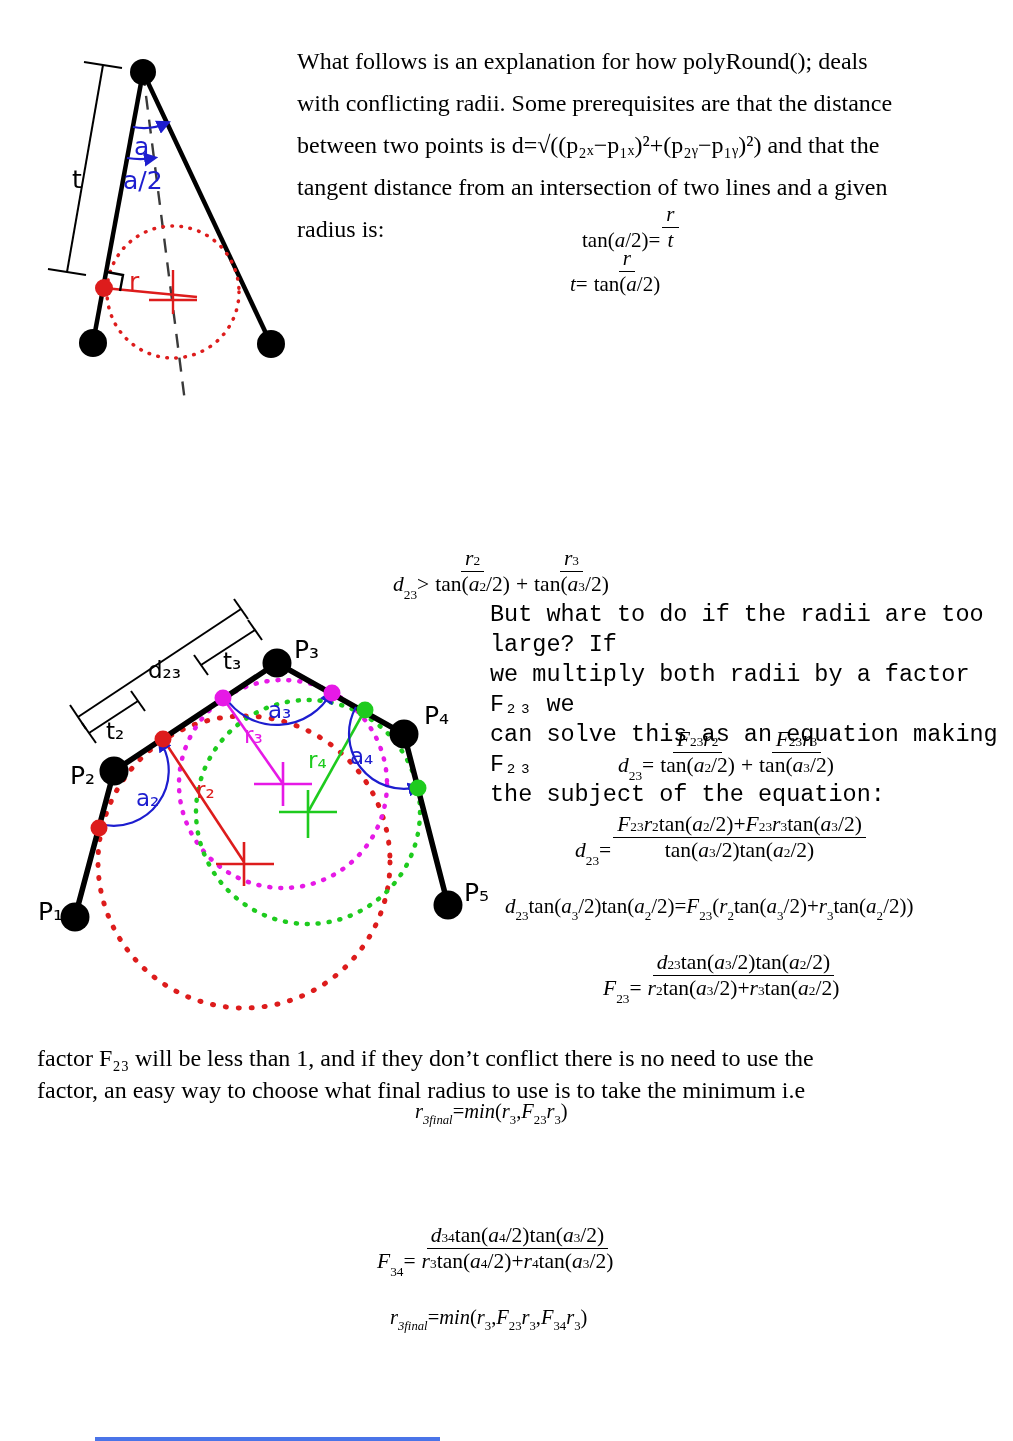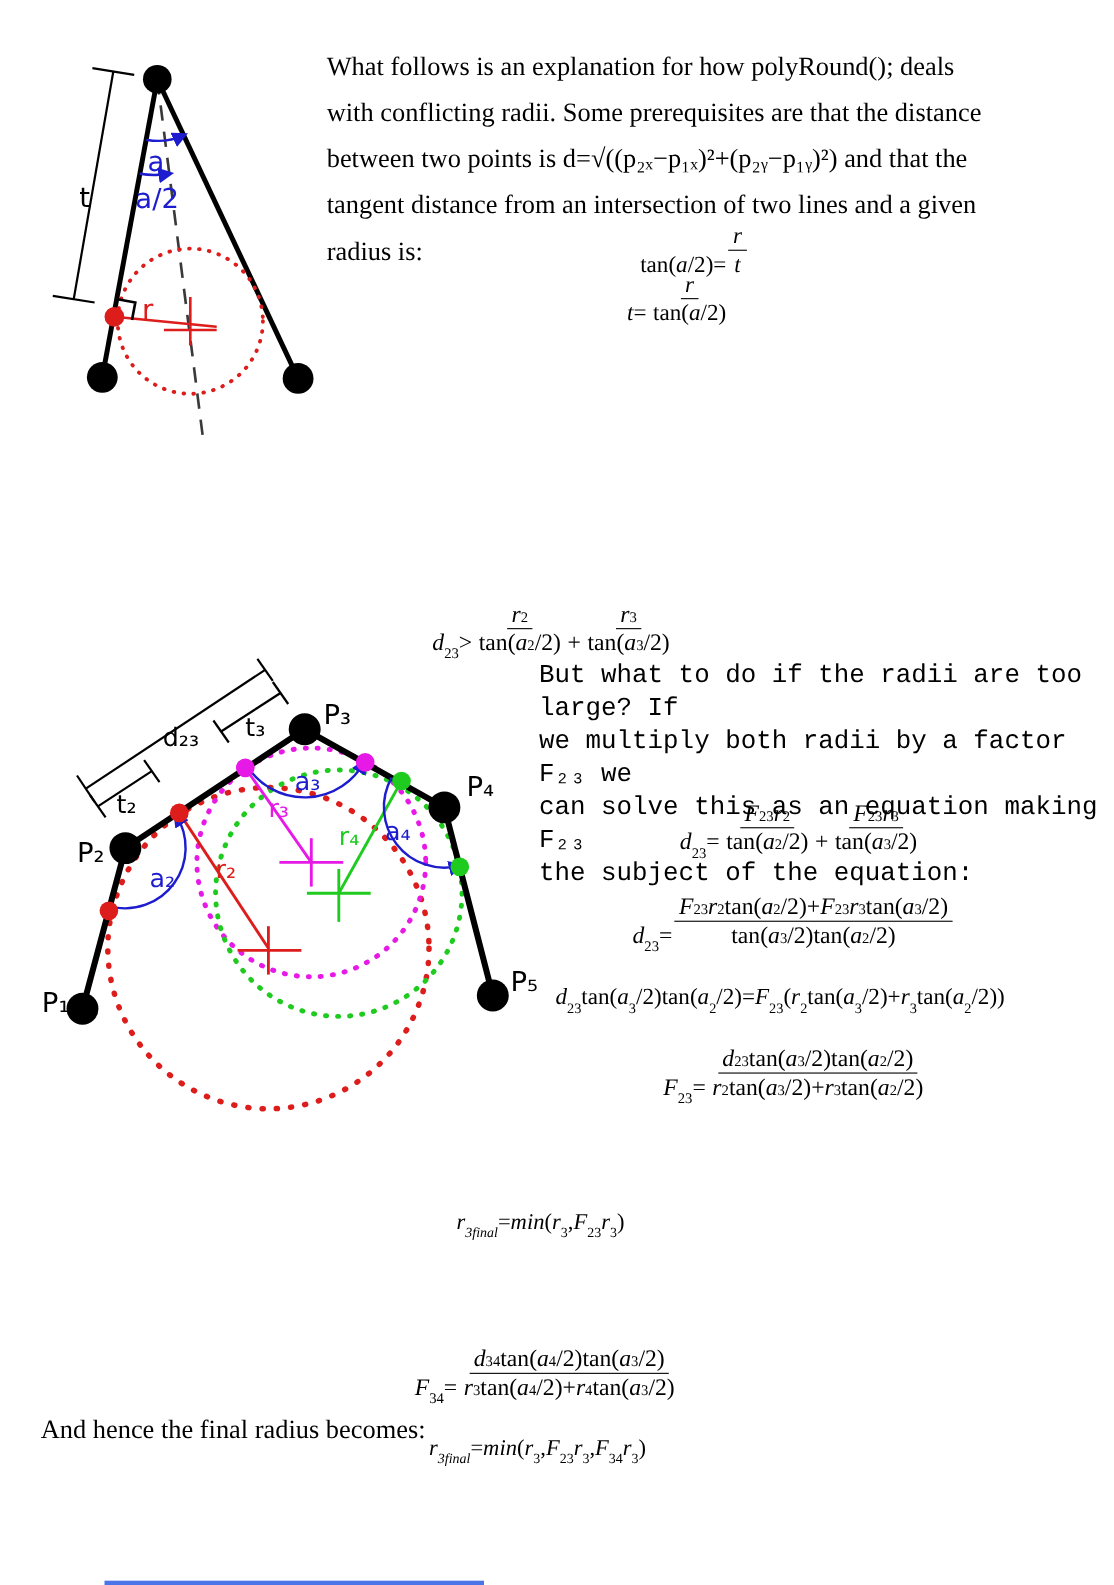--- a/index.html
+++ b/index.html
@@ -88,27 +88,28 @@
   <div class="para wide" style="left:490px;top:600px;width:520px">But what to do if the radii are too large? If
 we multiply both radii by a factor  F₂₃  we
 can solve this as an equation making  F₂₃
 the subject of the equation:</div>
 
   <div class="formula" style="left:618px;top:727px"><span class="it">d</span><span class="sub rm">23</span><span class="rm">=</span><span class="frac"><span class="num"><span class="it">F</span><span class="sub rm">23</span><span class="it">r</span><span class="sub rm">2</span></span><span class="den"><span class="rm">tan(</span><span class="it">a</span><span class="sub rm">2</span><span class="rm">/2)</span></span></span><span class="rm">+</span><span class="frac"><span class="num"><span class="it">F</span><span class="sub rm">23</span><span class="it">r</span><span class="sub rm">3</span></span><span class="den"><span class="rm">tan(</span><span class="it">a</span><span class="sub rm">3</span><span class="rm">/2)</span></span></span></div>
   <div class="formula" style="left:575px;top:812px"><span class="it">d</span><span class="sub rm">23</span><span class="rm">=</span><span class="frac"><span class="num"><span class="it">F</span><span class="sub rm">23</span><span class="it">r</span><span class="sub rm">2</span><span class="rm">tan(</span><span class="it">a</span><span class="sub rm">2</span><span class="rm">/2)+</span><span class="it">F</span><span class="sub rm">23</span><span class="it">r</span><span class="sub rm">3</span><span class="rm">tan(</span><span class="it">a</span><span class="sub rm">3</span><span class="rm">/2)</span></span><span class="den"><span class="rm">tan(</span><span class="it">a</span><span class="sub rm">3</span><span class="rm">/2)tan(</span><span class="it">a</span><span class="sub rm">2</span><span class="rm">/2)</span></span></span></div>
   <div class="formula" style="left:505px;top:894px;font-size:21px"><span class="it">d</span><span class="sub rm">23</span><span class="rm">tan(</span><span class="it">a</span><span class="sub rm">3</span><span class="rm">/2)tan(</span><span class="it">a</span><span class="sub rm">2</span><span class="rm">/2)=</span><span class="it">F</span><span class="sub rm">23</span><span class="rm">(</span><span class="it">r</span><span class="sub rm">2</span><span class="rm">tan(</span><span class="it">a</span><span class="sub rm">3</span><span class="rm">/2)+</span><span class="it">r</span><span class="sub rm">3</span><span class="rm">tan(</span><span class="it">a</span><span class="sub rm">2</span><span class="rm">/2))</span></div>
   <div class="formula" style="left:603px;top:950px"><span class="it">F</span><span class="sub rm">23</span><span class="rm">=</span><span class="frac"><span class="num"><span class="it">d</span><span class="sub rm">23</span><span class="rm">tan(</span><span class="it">a</span><span class="sub rm">3</span><span class="rm">/2)tan(</span><span class="it">a</span><span class="sub rm">2</span><span class="rm">/2)</span></span><span class="den"><span class="it">r</span><span class="sub rm">2</span><span class="rm">tan(</span><span class="it">a</span><span class="sub rm">3</span><span class="rm">/2)+</span><span class="it">r</span><span class="sub rm">3</span><span class="rm">tan(</span><span class="it">a</span><span class="sub rm">2</span><span class="rm">/2)</span></span></span></div>
 
+  <div class="para" style="left:37px;top:1042px;width:960px;line-height:32px">factor  F₂₃  will be less than 1, and if they don’t conflict there is no need to use the
+factor, an easy way to choose what final radius to use is to take the minimum i.e</div>
 
   <div class="formula" style="left:415px;top:1100px;font-size:20.5px"><span class="it">r</span><span class="sub it">3final</span><span class="rm">=</span><span class="it">min</span><span class="rm">(</span><span class="it">r</span><span class="sub rm">3</span><span class="rm">,</span><span class="it">F</span><span class="sub rm">23</span><span class="it">r</span><span class="sub rm">3</span><span class="rm">)</span></div>
 
 
   <div class="formula" style="left:377px;top:1223px"><span class="it">F</span><span class="sub rm">34</span><span class="rm">=</span><span class="frac"><span class="num"><span class="it">d</span><span class="sub rm">34</span><span class="rm">tan(</span><span class="it">a</span><span class="sub rm">4</span><span class="rm">/2)tan(</span><span class="it">a</span><span class="sub rm">3</span><span class="rm">/2)</span></span><span class="den"><span class="it">r</span><span class="sub rm">3</span><span class="rm">tan(</span><span class="it">a</span><span class="sub rm">4</span><span class="rm">/2)+</span><span class="it">r</span><span class="sub rm">4</span><span class="rm">tan(</span><span class="it">a</span><span class="sub rm">3</span><span class="rm">/2)</span></span></span></div>
 
-  <div class="para" style="left:37px;top:1279px;width:700px">And hence the final radius becomes:</div>
 
   <div class="formula" style="left:390px;top:1306px;font-size:20.5px"><span class="it">r</span><span class="sub it">3final</span><span class="rm">=</span><span class="it">min</span><span class="rm">(</span><span class="it">r</span><span class="sub rm">3</span><span class="rm">,</span><span class="it">F</span><span class="sub rm">23</span><span class="it">r</span><span class="sub rm">3</span><span class="rm">,</span><span class="it">F</span><span class="sub rm">34</span><span class="it">r</span><span class="sub rm">3</span><span class="rm">)</span></div>
 
   <svg class="fig" style="left:30px;top:598px" width="480" height="437" viewBox="0 0 480 437">
     <defs>
       <marker id="arrB2" viewBox="0 0 10 10" refX="7" refY="5" markerWidth="6.5" markerHeight="6.5" orient="auto">
         <path d="M0 0 L10 5 L0 10 z" fill="#1d1dcf"></path>
       </marker>
     </defs>
 

